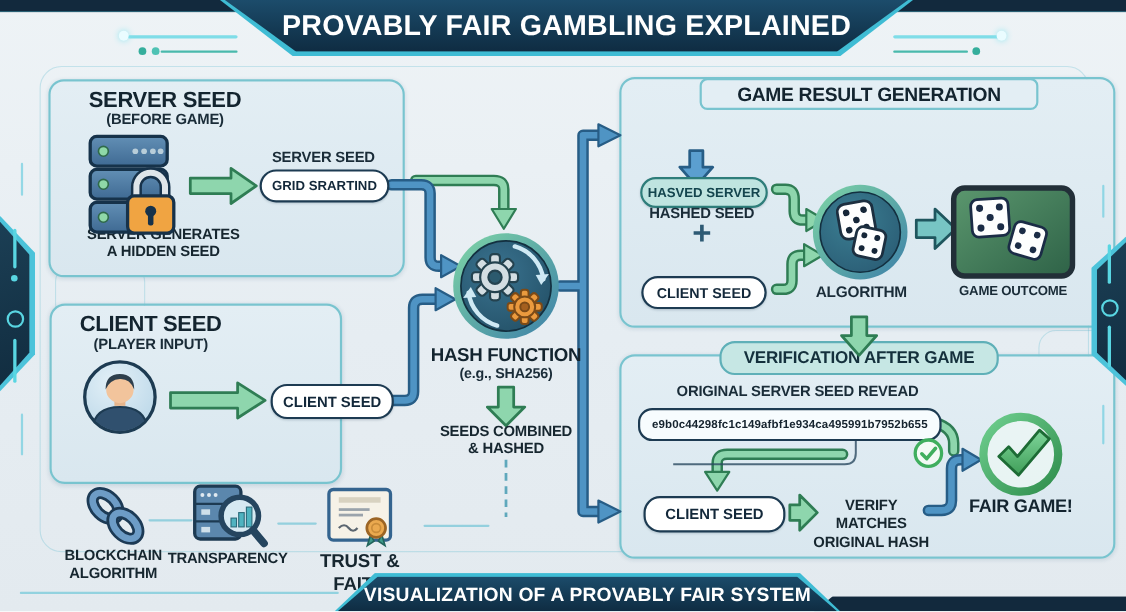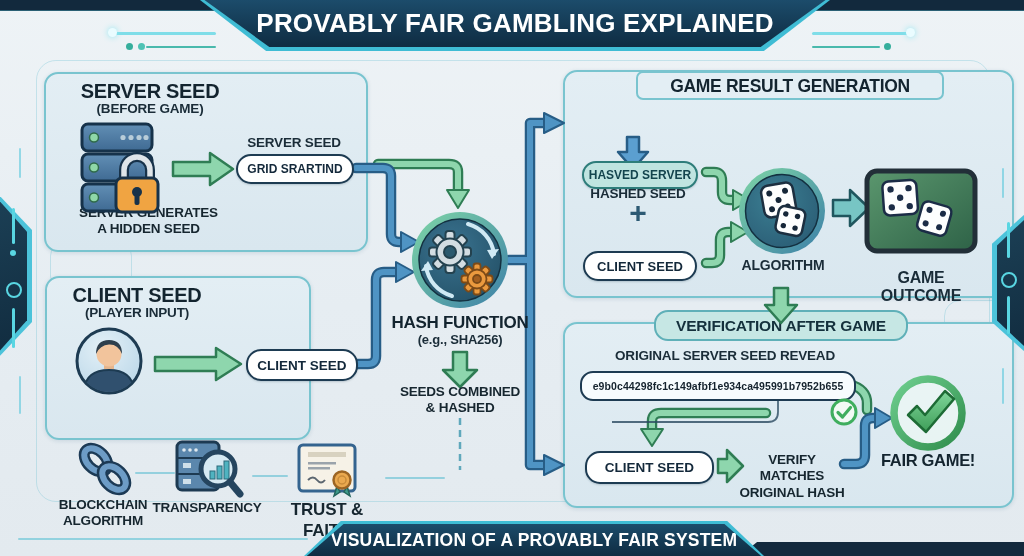--- a/index.html
+++ b/index.html
@@ -185,21 +185,21 @@
   <div class="h1" style="left:636px;top:76px;width:308px;font-size:17.5px;">GAME RESULT GENERATION</div>
   <div class="pill teal" style="left:582px;top:161px;width:112px;height:24px;font-size:12px;">
     <span>HASVED SERVER</span>
   </div>
   <div class="h2" style="left:572px;top:186px;width:132px;font-size:13.5px;">HASHED SEED</div>
   <div class="h2" style="left:607px;top:196px;width:62px;font-size:30px;color:#2d5a74;">+</div>
   <div class="pill" style="left:583px;top:251px;width:110px;height:26px;font-size:13px;">
     <span>CLIENT SEED</span>
   </div>
   <div class="h2" style="left:723px;top:257px;width:120px;font-size:14px;">ALGORITHM</div>
-  <div class="h2" style="left:856px;top:257px;width:130px;font-size:16px;margin-top:12px;">GAME OUTCOME</div>
+  <div class="h2" style="left:856px;top:257px;width:130px;font-size:12px;">GAME OUTCOME</div>
 
   <svg class="iconsvg" style="left:736px;top:165px;" width="92" height="92" viewBox="0 0 92 92">
     <defs>
         <radialGradient id="algoInner" cx="0.4" cy="0.35" r="0.9">
           <stop offset="0" stop-color="#3b7e92"></stop>
           <stop offset="1" stop-color="#27566f"></stop>
         </radialGradient>
       </defs>
     <circle cx="46" cy="46" r="43" fill="url(#ringG)"></circle>
     <circle cx="46" cy="46" r="36.5" fill="url(#algoInner)" stroke="#133040" stroke-width="1.5"></circle>

